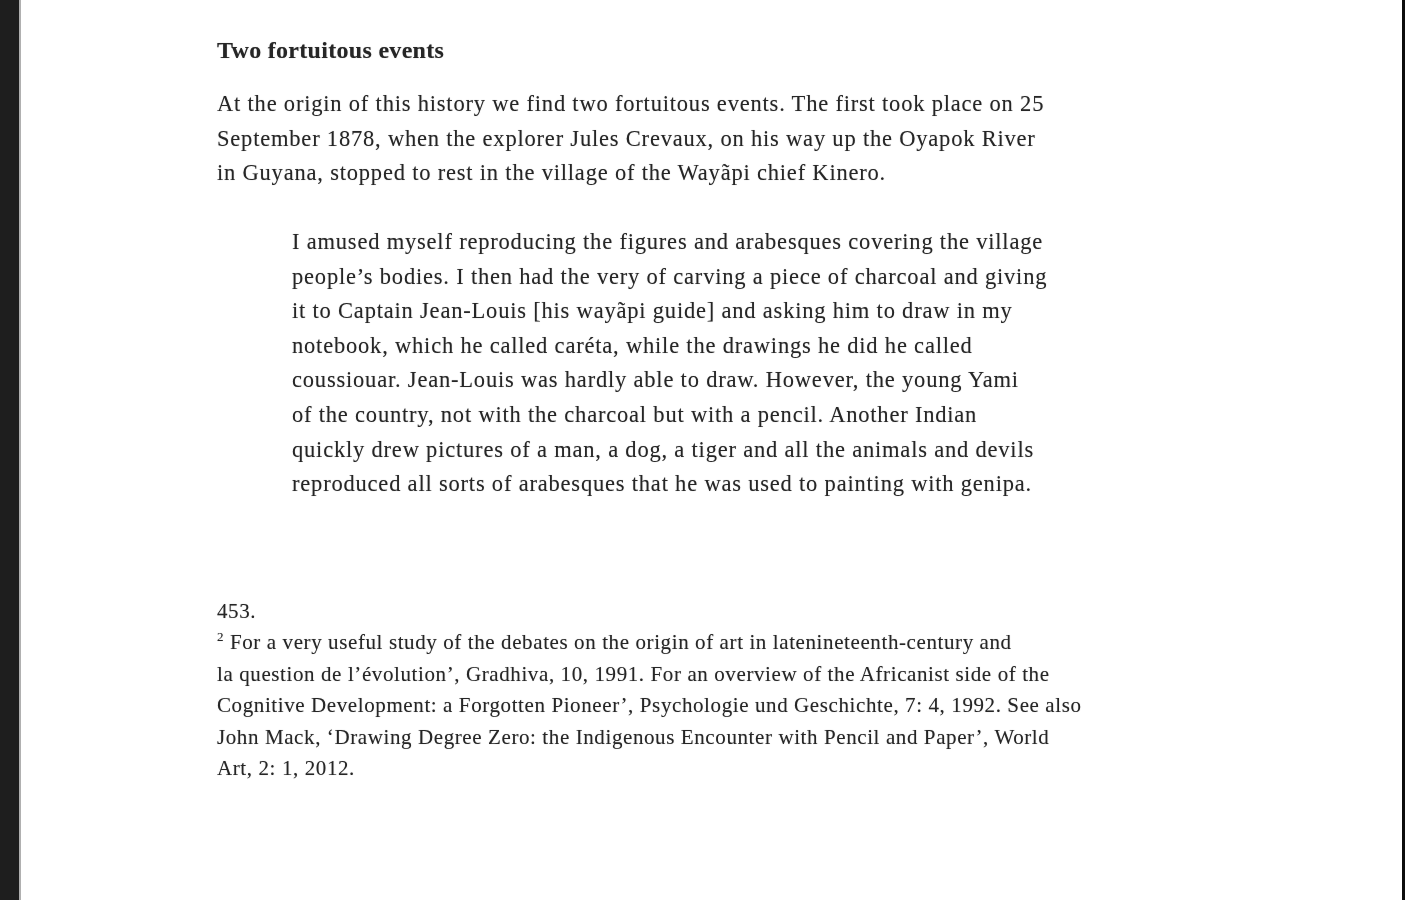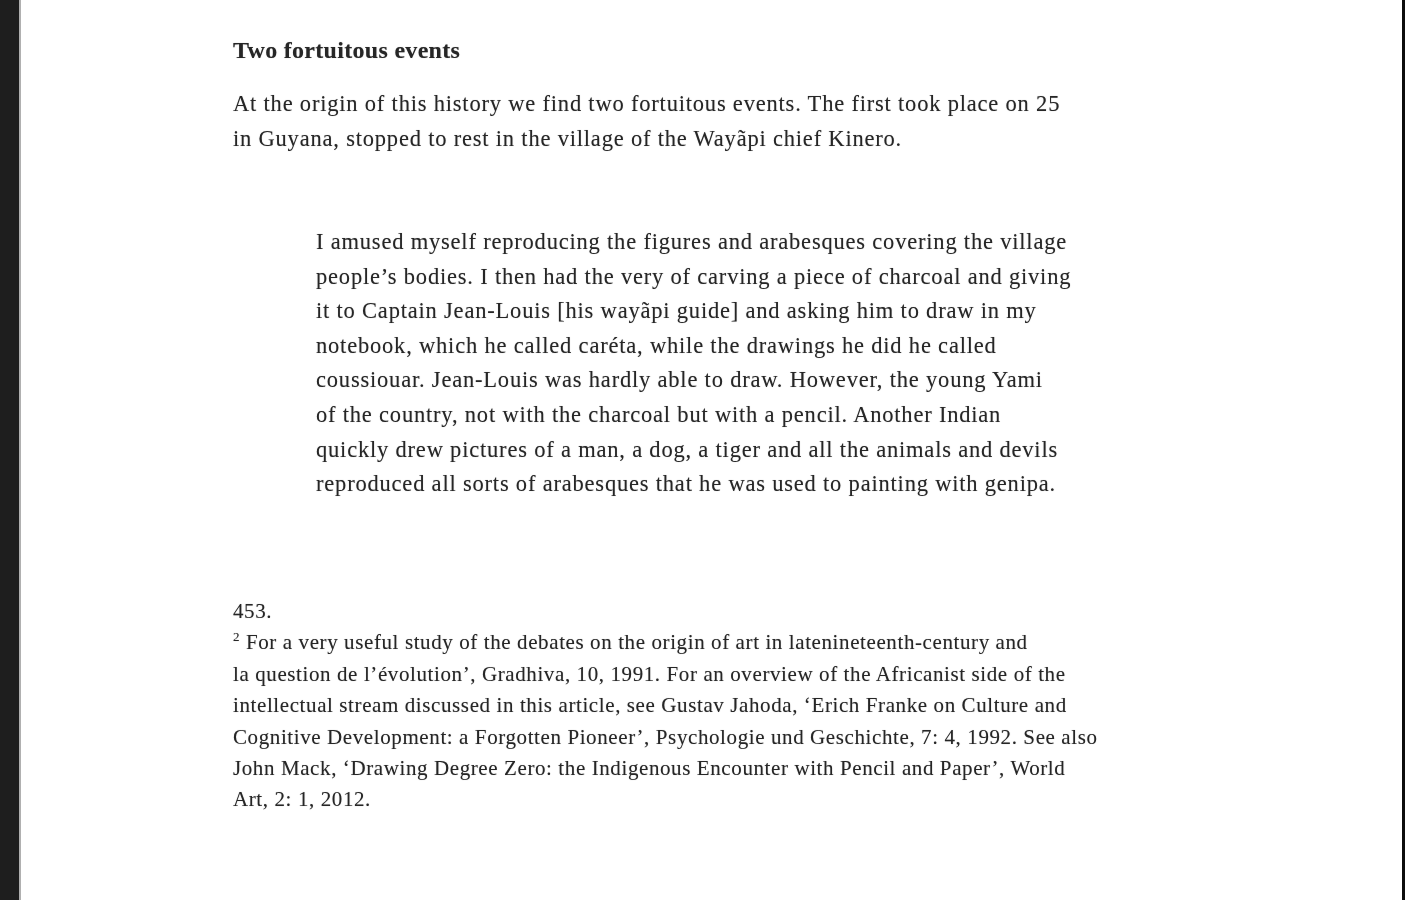--- a/index.html
+++ b/index.html
@@ -32,36 +32,35 @@
   .edge-right {
     position: absolute;
     right: 0; top: 0;
     width: 3px; height: 100%;
     background: #0d0d0d;
   }
   .textblock {
     position: absolute;
     color: #262626;
     text-shadow: 0 0 1px rgba(45,45,45,0.35);
-    margin-left: 16px;
   }
   .heading {
     left: 217px; top: 21px;
     font-size: 24px;
     font-weight: bold;
     letter-spacing: 0.3px;
   }
   .body-para {
     left: 217px; top: 87px;
     font-size: 22.5px;
     line-height: 34.5px;
     letter-spacing: 0.8px;
   }
   .quote-para {
-    left: 300px; top: 225px;
+    left: 292px; top: 225px;
     font-size: 22.5px;
     line-height: 34.6px;
     letter-spacing: 0.8px;
   }
   .footnotes {
     left: 217px; top: 596px;
     font-size: 21px;
     line-height: 31.4px;
     letter-spacing: 0.6px;
   }
@@ -77,20 +76,21 @@
 <body>
 
 <div class="viewer">
   <div class="edge-left"></div>
   <div class="edge-left-line"></div>
 
   <h1 class="textblock heading">Two fortuitous events</h1>
 
   <div class="textblock body-para">
       <div class="line"><span>At the origin of this history we find two fortuitous events. The first took place on 25</span></div>
+      <div class="line"><span>September 1878, when the explorer Jules Crevaux, on his way up the Oyapok River</span></div>
       <div class="line"><span>in Guyana, stopped to rest in the village of the Wayãpi chief Kinero.</span></div>
     </div>
 
   <div class="textblock quote-para">
       <div class="line"><span>I amused myself reproducing the figures and arabesques covering the village</span></div>
       <div class="line"><span>people’s bodies. I then had the very of carving a piece of charcoal and giving</span></div>
       <div class="line"><span>it to Captain Jean-Louis [his wayãpi guide] and asking him to draw in my</span></div>
       <div class="line"><span>notebook, which he called </span><span class="run-italic">caréta</span><span>, while the drawings he did he called</span></div>
       <div class="line"><span class="run-italic">coussiouar</span><span>. Jean-Louis was hardly able to draw. However, the young Yami</span></div>
       <div class="line"><span>of the country, not with the charcoal but with a pencil. Another Indian</span></div>
@@ -98,21 +98,20 @@
       <div class="line"><span>reproduced all sorts of arabesques that he was used to painting with genipa.</span></div>
     </div>
 
   <div class="textblock footnotes">
     <div>
         <div class="line"><span>453.</span></div>
       </div>
     <div>
         <div class="line"><sup class="fn-marker">2</sup><span> For a very useful study of the debates on the origin of art in latenineteenth-century and</span></div>
         <div class="line"><span>la question de l’évolution’, </span><span class="run-italic">Gradhiva</span><span>, 10, 1991. For an overview of the Africanist side of the</span></div>
-        <div class="line"><span>intellectual stream discussed in this article, see Gustav Jahoda, ‘Erich Franke on Culture and</span></div>
         <div class="line"><span>Cognitive Development: a Forgotten Pioneer’, </span><span class="run-italic">Psychologie und Geschichte</span><span>, 7: 4, 1992. See also</span></div>
         <div class="line"><span>John Mack, ‘Drawing Degree Zero: the Indigenous Encounter with Pencil and Paper’, </span><span class="run-italic">World</span></div>
         <div class="line"><span class="run-italic">Art</span><span>, 2: 1, 2012.</span></div>
       </div>
   </div>
 
   <div class="edge-right"></div>
 </div>
 
 </body></html>

